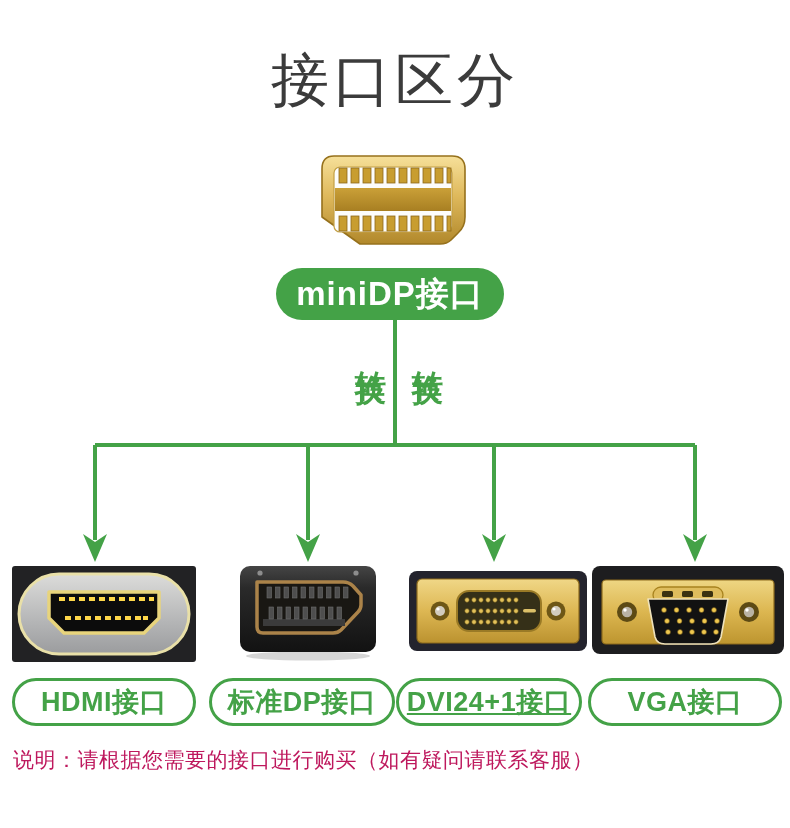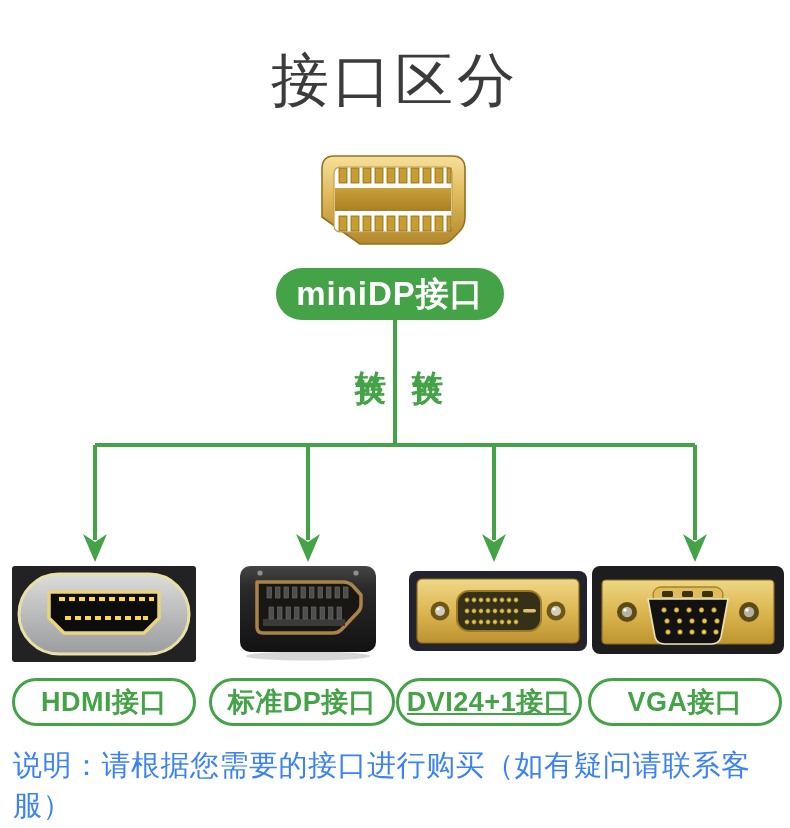--- a/index.html
+++ b/index.html
@@ -40,21 +40,21 @@
     top:678px;height:48px;border:3px solid #44a247;border-radius:26px;background:#ffffff;
     color:#44a247;display:flex;align-items:center;justify-content:center;
     font-size:27px;font-weight:600;box-sizing:border-box;letter-spacing:0.5px;
   }
   #tpill-0{left:12px;width:184px;}
   #tpill-1{left:209px;width:186px;}
   #tpill-2{left:396px;width:186px;text-decoration:underline;}
   #tpill-3{left:588px;width:194px;}
   
   #footer-note{
-    left:13px;top:746px;width:770px;font-size:29px;font-weight:500;color:#3b82f6;letter-spacing:0.5px;
+    left:13px;top:746px;width:770px;font-size:21px;font-weight:500;color:#be185d;letter-spacing:0.5px;
   }
 </style>
 </head>
 <body>
 
 <div class="abs" id="title">接口区分</div>
 
 <svg class="abs" id="minidp" width="146" height="92" viewBox="0 0 146 92">
   <defs>
     <linearGradient id="gMdp" x1="0" y1="0" x2="0" y2="1">

